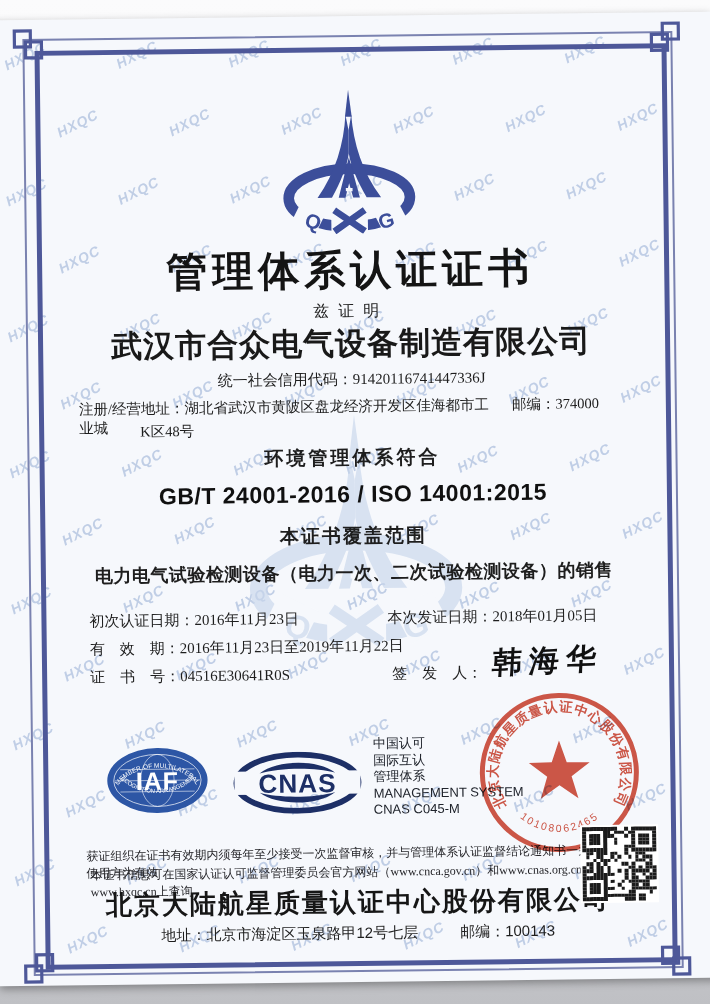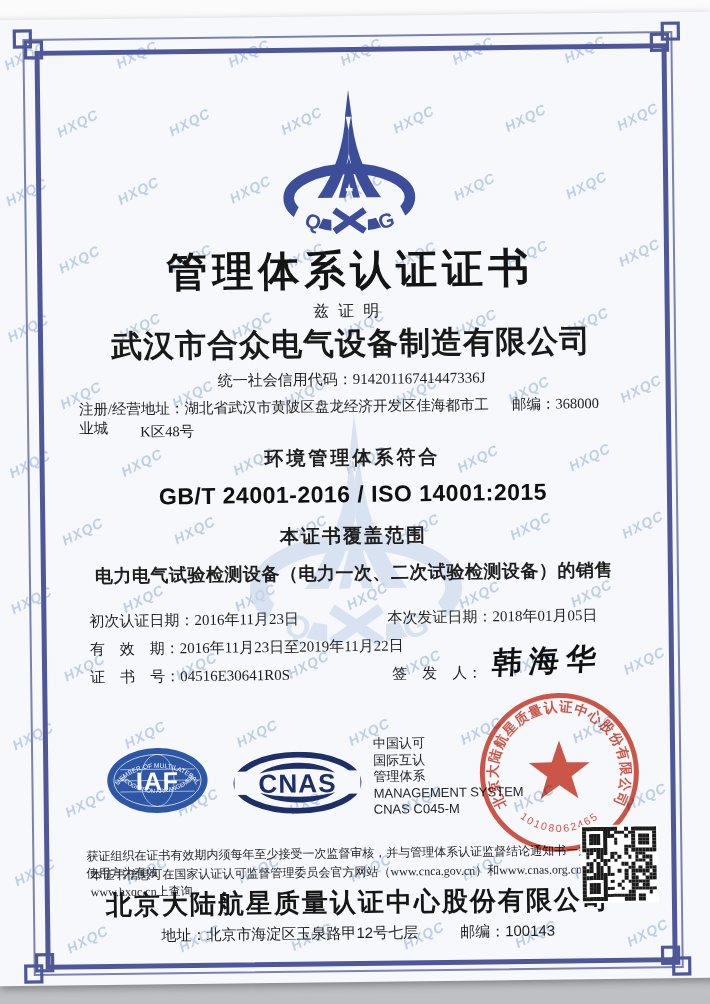--- a/index.html
+++ b/index.html
@@ -204,21 +204,21 @@
           <use href="#emblem"></use>
         </svg>
 
       <div class="centered title">管理体系认证证书</div>
       <div class="centered certify cjk-serif">兹证明</div>
       <div class="centered company">武汉市合众电气设备制造有限公司</div>
 
       <div class="centered credit cjk-serif"><span>统一社会信用代码：</span><span>91420116741447336J</span></div>
 
       <div class="addr-left cjk-serif"><span>注册/经营地址：</span><span>湖北省武汉市黄陂区盘龙经济开发区佳海都市工业城</span></div>
-      <div class="addr-right cjk-serif"><span>邮编：</span><span>368000</span></div>
+      <div class="addr-right cjk-serif"><span>邮编：</span><span>374000</span></div>
       <div class="addr2 cjk-serif">K区48号</div>
 
       <div class="centered sysline cjk-serif">环境管理体系符合</div>
       <div class="centered standard">GB/T 24001-2016 / ISO 14001:2015</div>
       <div class="centered scopehead cjk-serif">本证书覆盖范围</div>
       <div class="centered scope cjk-serif">电力电气试验检测设备（电力一次、二次试验检测设备）的销售</div>
 
       <div class="drow d1l cjk-serif"><span>初次认证日期：</span><span>2016年11月23日</span></div>
       <div class="drow d1r cjk-serif"><span>本次发证日期：</span><span>2018年01月05日</span></div>
       <div class="drow d2 cjk-serif"><span>有　效　期：</span><span>2016年11月23日至2019年11月22日</span></div>

